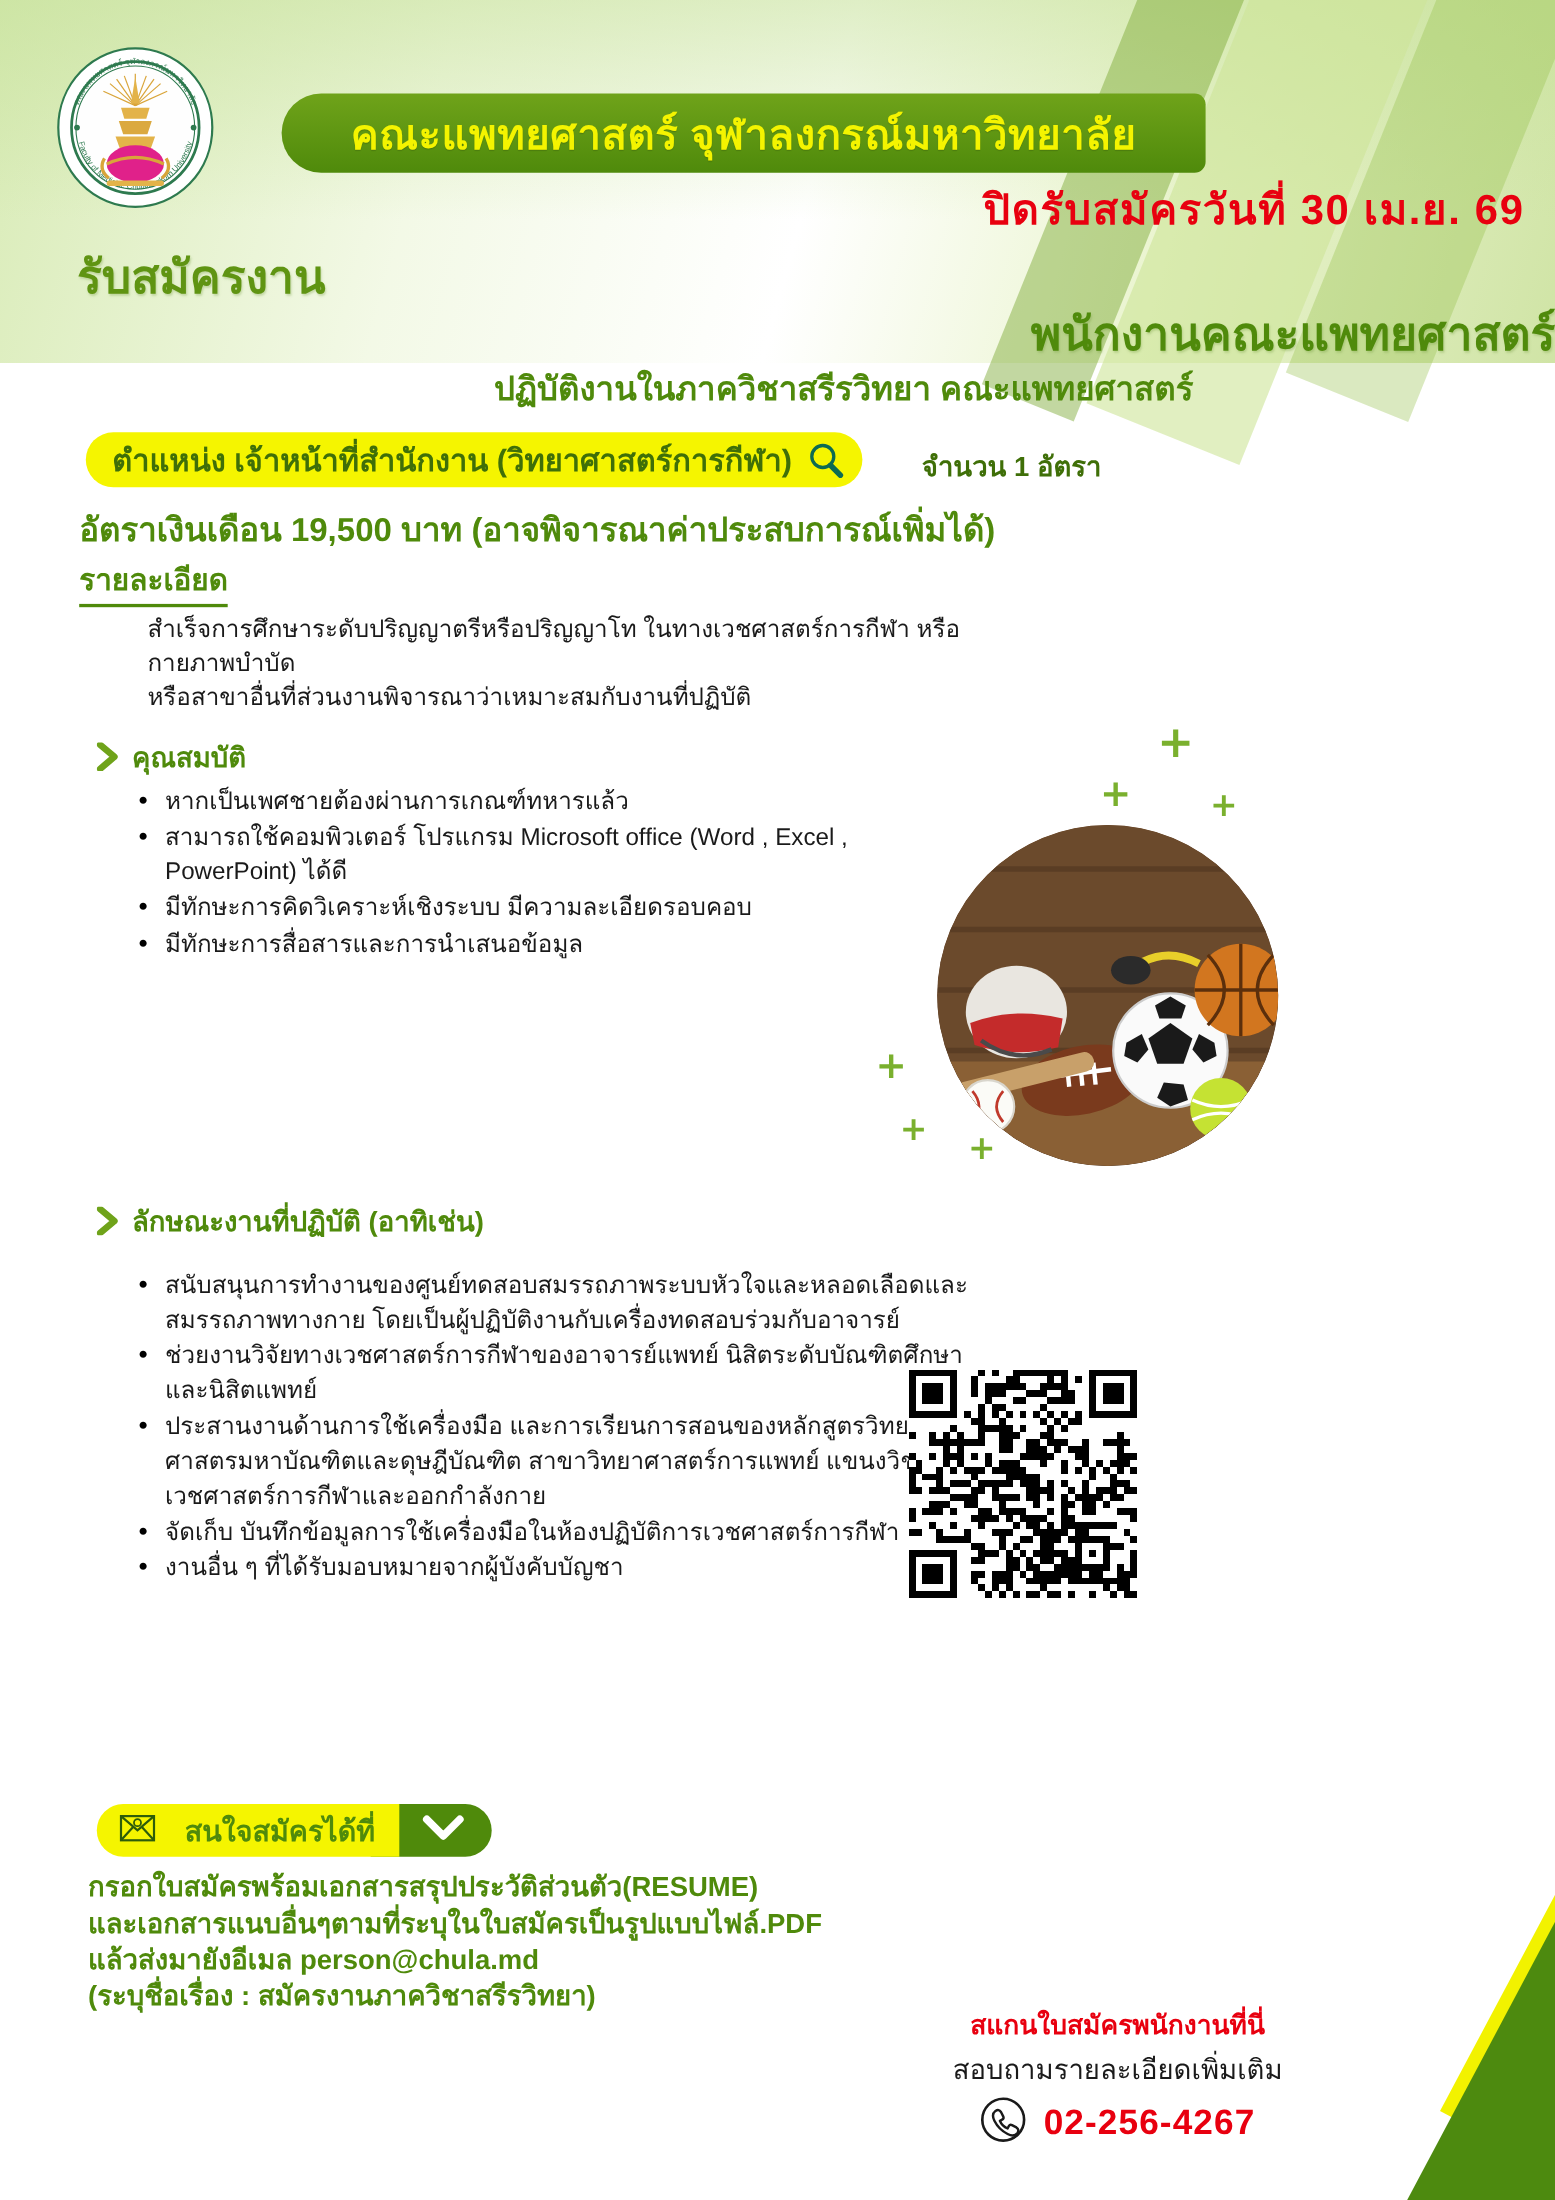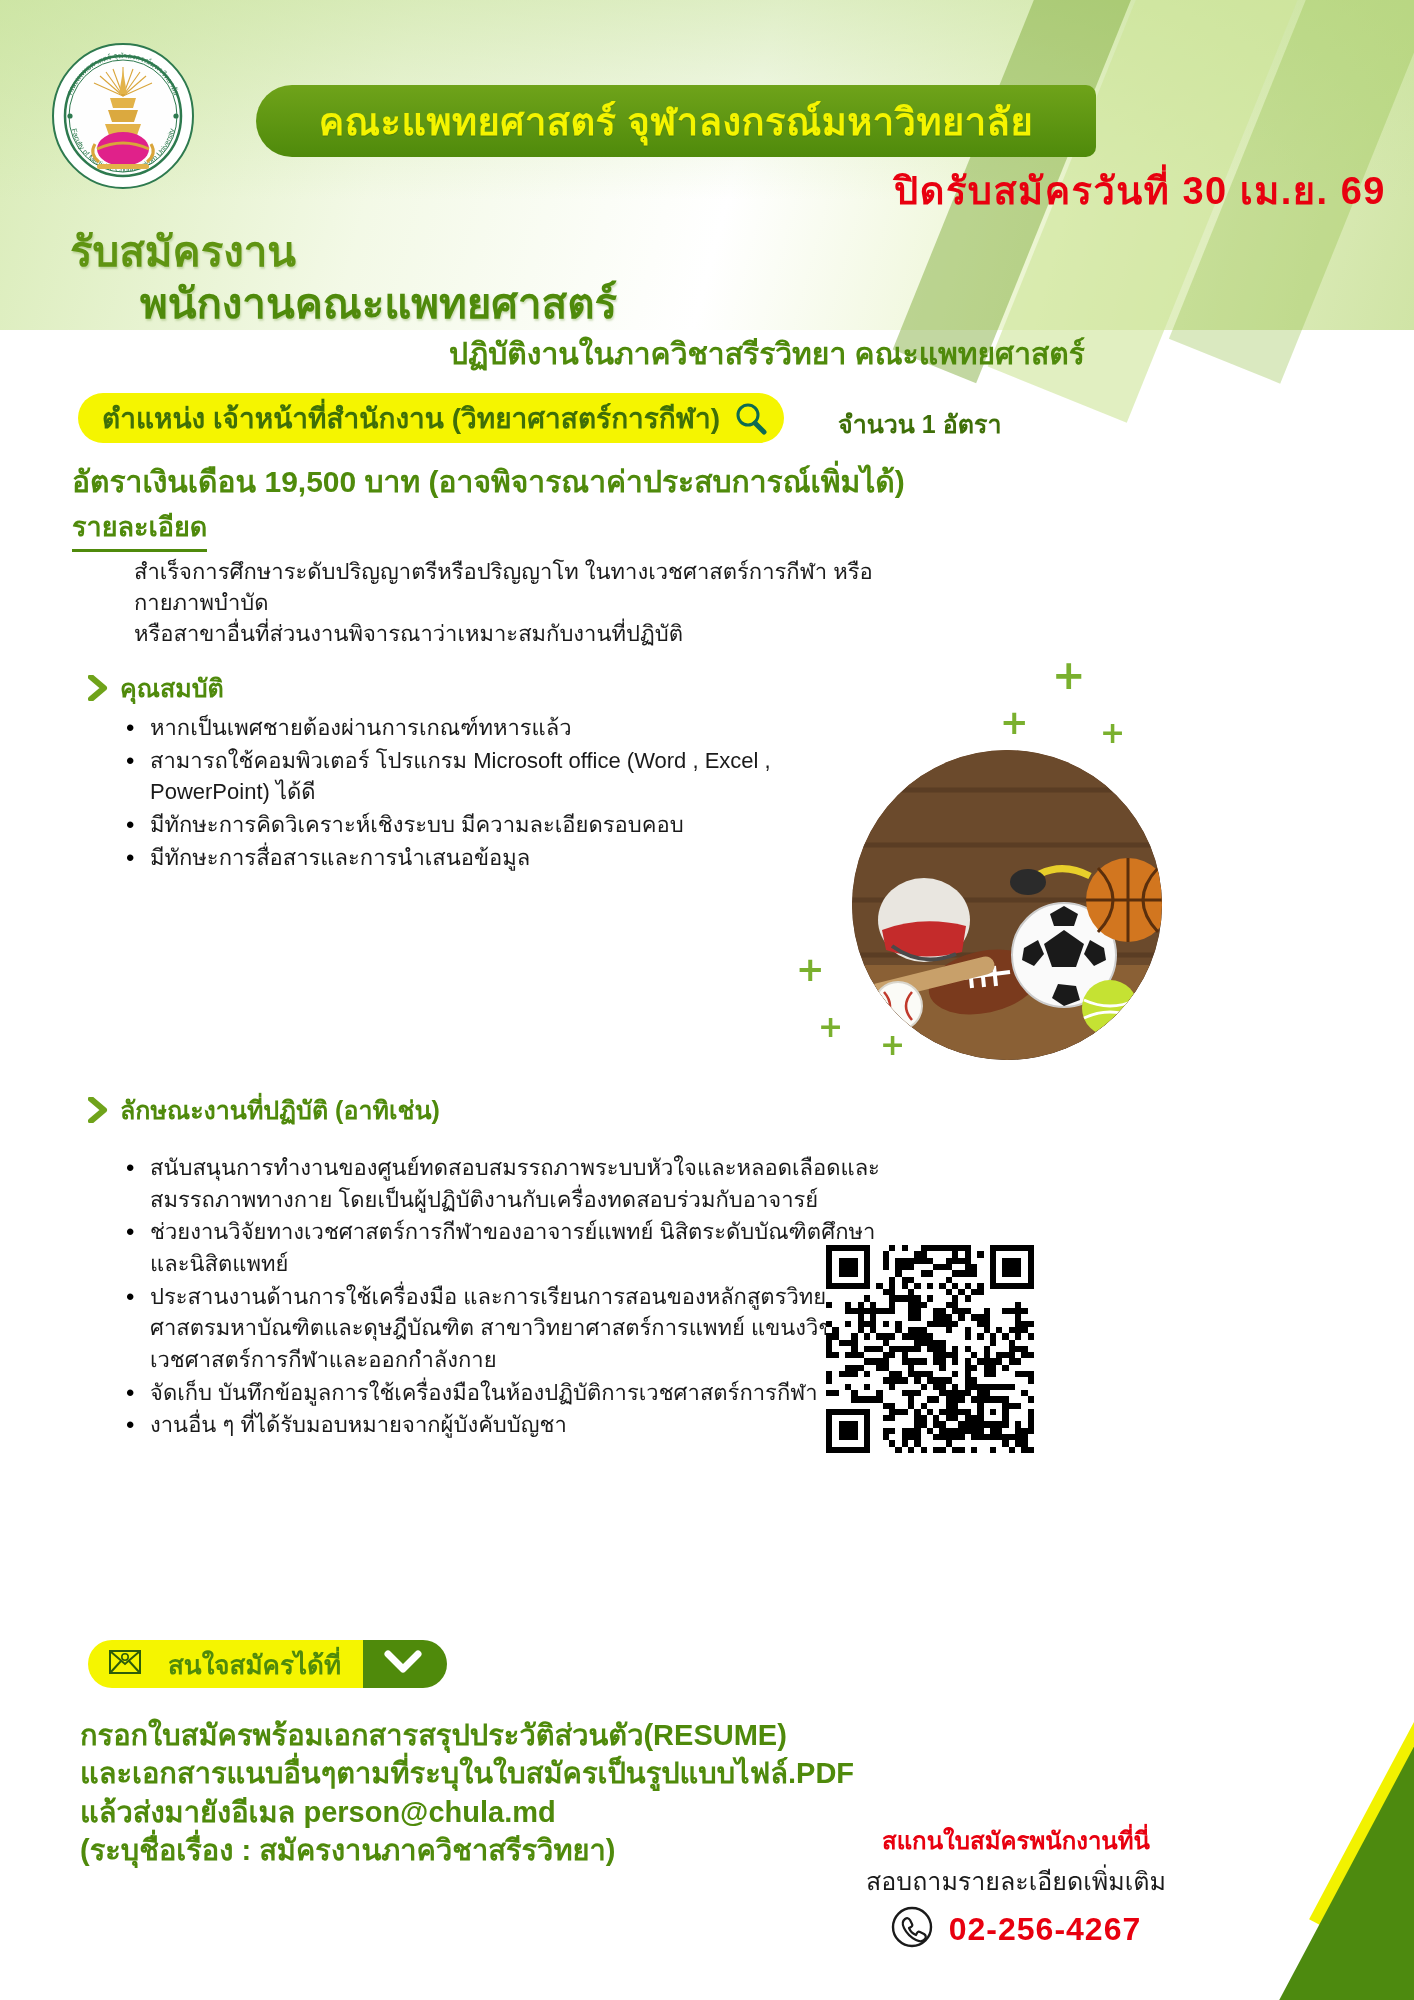--- a/index.html
+++ b/index.html
@@ -76,21 +76,21 @@
     white-space: nowrap;
   }
 
   
   .title-1 {
     position: absolute; left: 70px; top: 218px;
     color: #5f9412; font-size: 42px; font-weight: 700;
     text-shadow: 1px 2px 2px rgba(120,160,70,.35);
   }
   .title-2 {
-    position: absolute; left: 0; right: 0; top: 270px; text-align: left;
+    position: absolute; left: 0; right: 0; top: 270px; text-align: right;
     color: #4f8a0b; font-size: 42px; font-weight: 700;
     padding-left: 120px;
     text-shadow: 1px 2px 2px rgba(120,160,70,.35);
     margin-left: 20px;
   }
   .title-3 {
     position: absolute; left: 0; right: 0; top: 330px; text-align: center;
     color: #4f8a0b; font-size: 30px; font-weight: 700;
     padding-left: 120px;
   }
@@ -160,21 +160,21 @@
   }
   .apply-text { color: #4f8a0b; font-size: 26px; font-weight: 700; white-space: nowrap; }
   .apply-green {
     height: 48px; width: 110px; margin-left: -26px;
     background: #4f8a0b; border-radius: 0 24px 24px 0;
     display: flex; align-items: center; justify-content: flex-end; padding-right: 24px;
     z-index: 1;
   }
   .apply-lines {
     position: absolute; left: 80px; top: 1700px;
-    color: #4f8a0b; font-size: 29px; font-weight: 700; line-height: 1.32; margin-top: 16px;
+    color: #4f8a0b; font-size: 25px; font-weight: 700; line-height: 1.32;
   }
 
   
   .qr { position: absolute; left: 826px; top: 1245px; width: 208px; height: 208px; }
   .qr canvas, .qr svg { display: block; }
   .scan-text {
     position: absolute; left: 766px; top: 1821px; width: 500px; text-align: center;
     color: #e8000f; font-size: 24px; font-weight: 700;
   }
   .ask-text {

